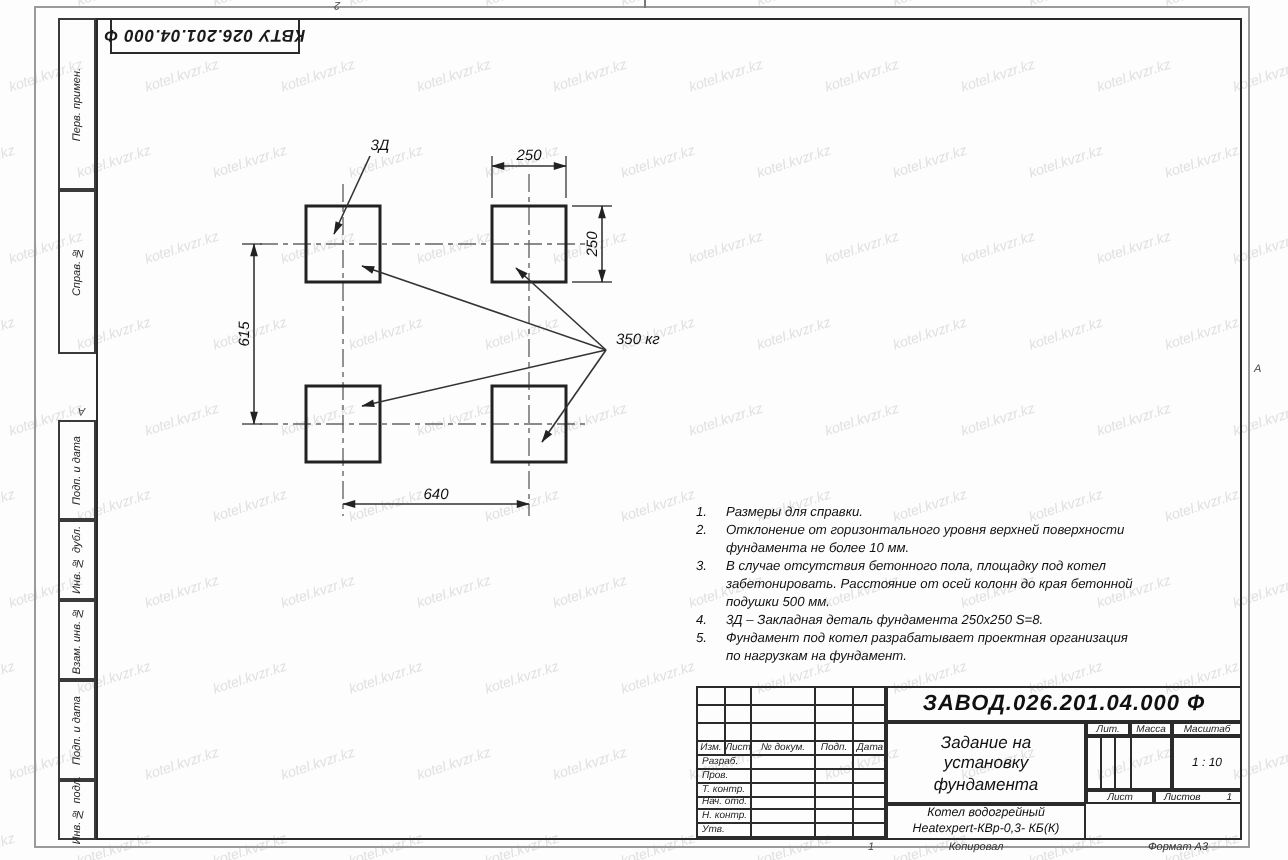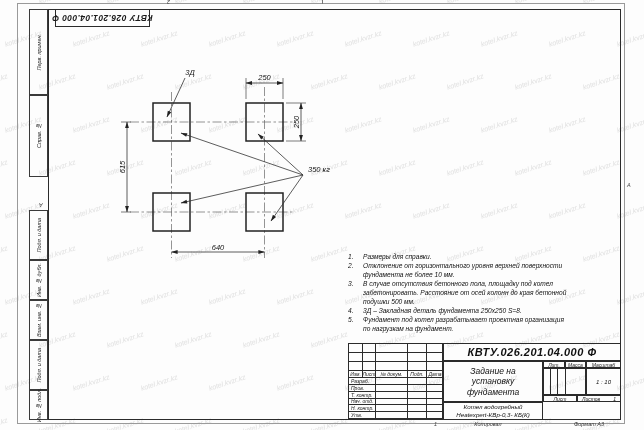--- a/index.html
+++ b/index.html
@@ -316,21 +316,21 @@
     <div class="lbl">Н. контр.</div>
       <div></div>
       <div></div>
       <div></div>
     <div class="lbl">Утв.</div>
       <div></div>
       <div></div>
       <div></div>
   </div>
 
-  <div class="abs cell desig" style="left:443px;top:343px;width:178px;height:18px">КВТУ.026.201.04.000 Ф</div>
+  <div class="abs cell desig" style="left:443px;top:343px;width:178px;height:18px">ЗАВОД.026.201.04.000 Ф</div>
   <div class="abs cell docname" style="left:443px;top:361px;width:100px;height:41px;padding:0 8px">Задание на установку фундамента</div>
   <div class="abs cell hdr" style="left:543px;top:361px;width:22px;height:7px">Лит.</div>
   <div class="abs cell hdr" style="left:565px;top:361px;width:21px;height:7px">Масса</div>
   <div class="abs cell hdr" style="left:586px;top:361px;width:35px;height:7px">Масштаб</div>
   <div class="abs cell" style="left:543px;top:368px;width:8px;height:27px"></div>
   <div class="abs cell" style="left:550px;top:368px;width:8px;height:27px"></div>
   <div class="abs cell" style="left:557px;top:368px;width:9px;height:27px"></div>
   <div class="abs cell" style="left:565px;top:368px;width:21px;height:27px"></div>
   <div class="abs cell" style="left:586px;top:368px;width:35px;height:27px;font-size:6px">1 : 10</div>
   <div class="abs cell hdr" style="left:543px;top:395px;width:34px;height:7px">Лист</div>

